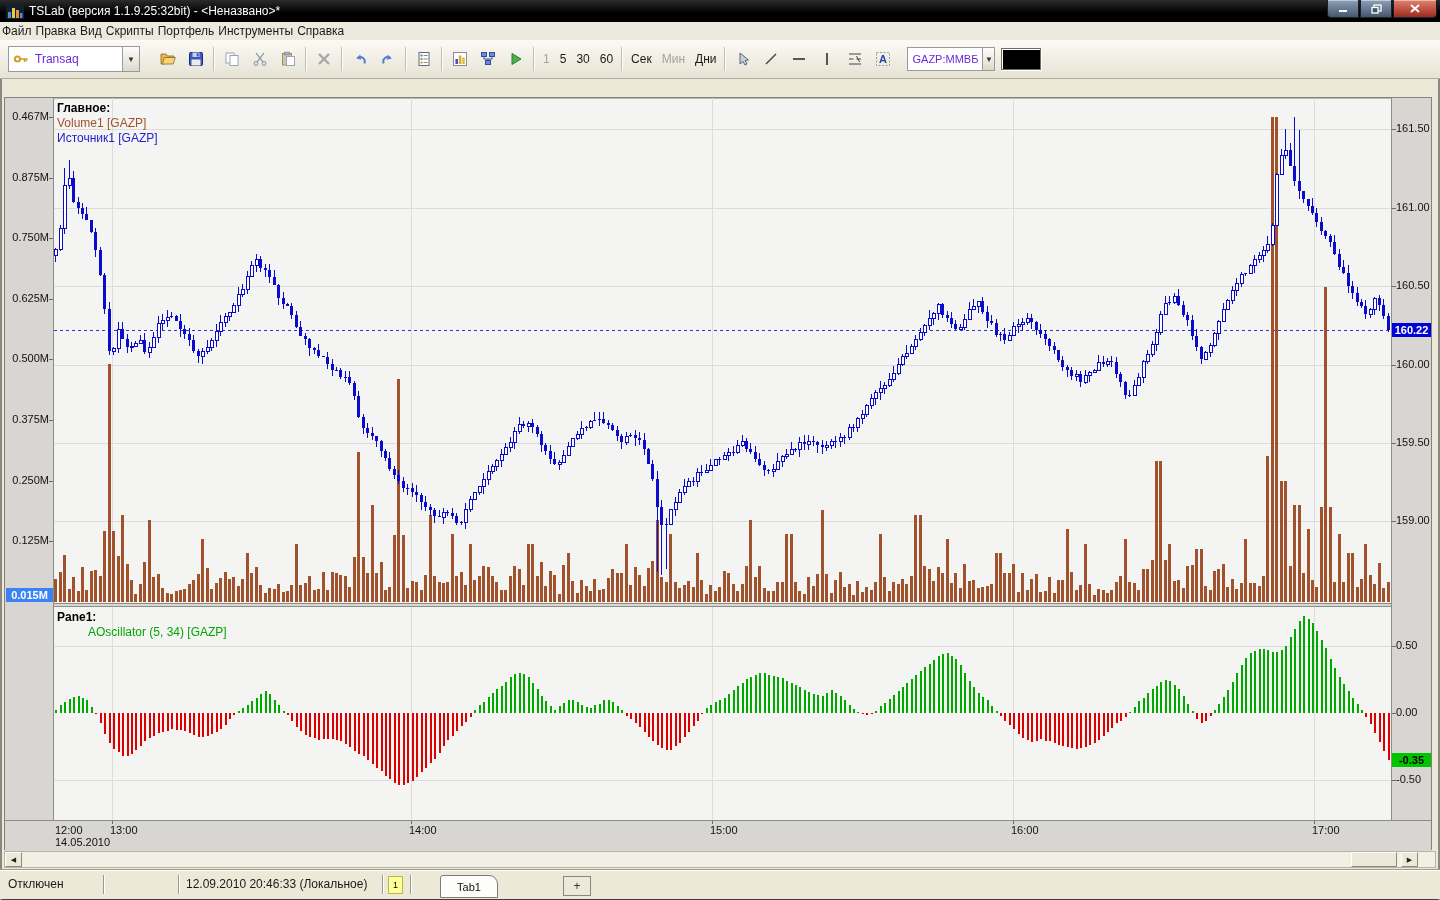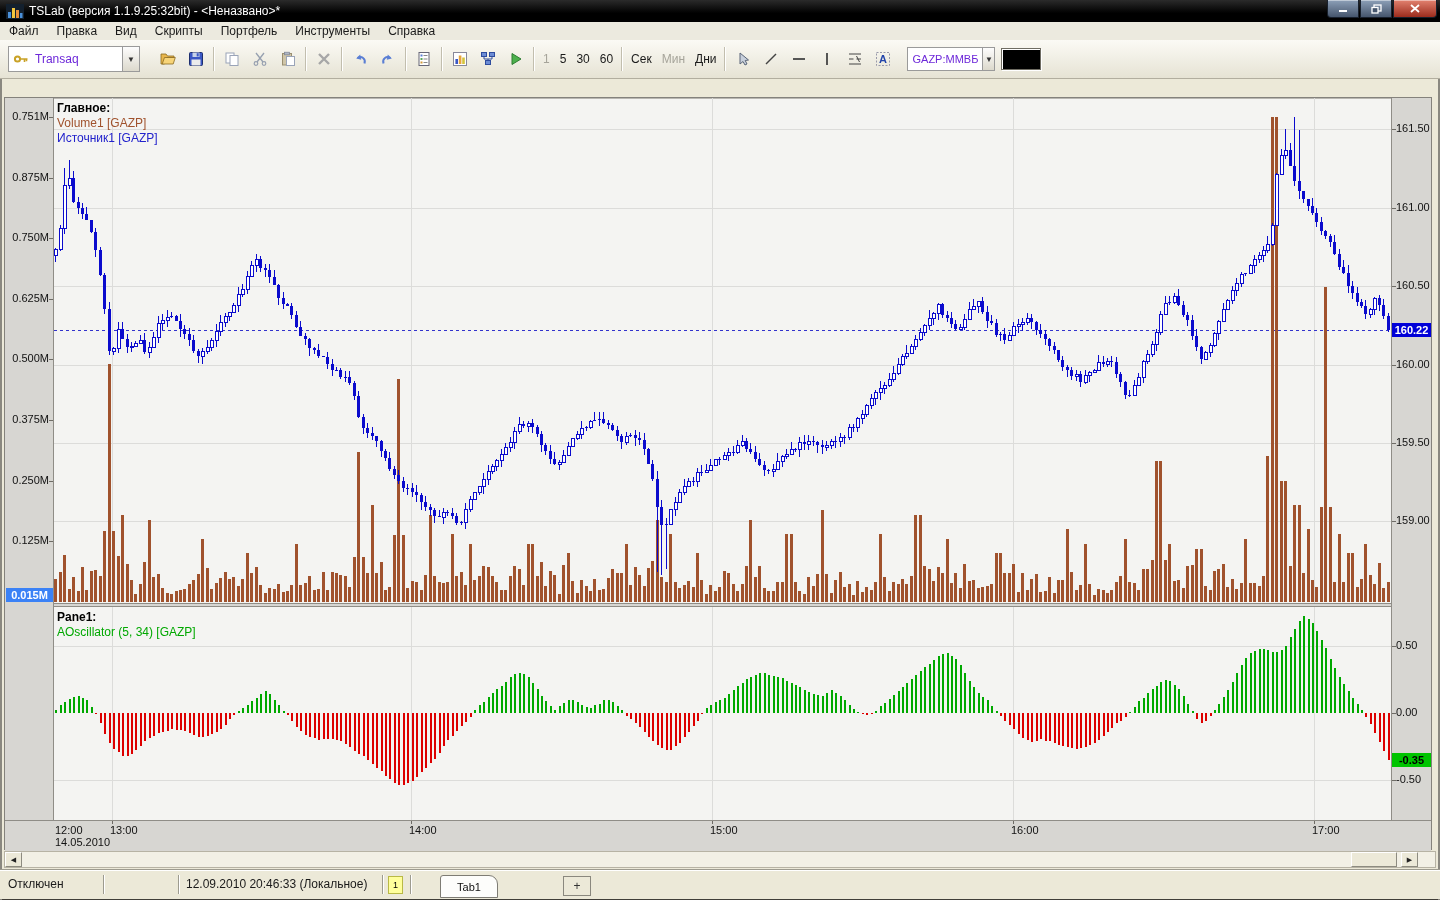--- a/index.html
+++ b/index.html
@@ -13,21 +13,21 @@
   .title-text{color:#fff;font-size:12px;white-space:nowrap;}
   .winbtns{position:absolute;right:3px;top:0;display:flex;}
   .wbtn{width:30px;height:17px;margin-left:1px;display:flex;align-items:center;justify-content:center;
         border:1px solid #18202c;border-top:none;box-shadow:inset 0 1px 0 rgba(255,255,255,.45);}
   .wbtn.min{background:linear-gradient(#8da0b8,#46566d);border-radius:0 0 0 4px;}
   .wbtn.max{background:linear-gradient(#8da0b8,#46566d);}
   .wbtn.close{background:linear-gradient(#e2826f,#9c2c1d);border-radius:0 0 4px 0;width:42px;}
   
   .menubar{position:absolute;left:0;top:22px;width:1440px;height:18px;background:#eceadf;
            display:flex;align-items:center;font-size:12px;color:#1a1a1a;}
-  .menu-item{padding:1px 9px;cursor:default;}
+  .menu-item{padding:1px 2px;cursor:default;}
   
   .toolbar{position:absolute;left:0;top:40px;width:1440px;height:38px;
            background:linear-gradient(#fbfaf5,#e6e3d4);border-bottom:1px solid #b2ae9f;
            display:flex;align-items:center;}
   .tbtn{width:28px;height:26px;display:flex;align-items:center;justify-content:center;flex:none;}
   .ticon{width:16px;height:16px;display:block;}
   .tsep{width:1px;height:24px;background:#c2beae;border-right:1px solid #fff;margin:0 3px;flex:none;}
   .combo{height:24px;background:#fff;border:1px solid #9a9a9a;display:flex;align-items:center;flex:none;}
   .combo .cbtxt{font-size:12px;color:#6d28d9;padding:0 6px;flex:1;white-space:nowrap;}
   .combo .cbarrow{width:16px;height:100%;border-left:1px solid #9a9a9a;background:linear-gradient(#fdfdfd,#dcd9cc);
@@ -283,21 +283,21 @@
     <div class="combo" id="instCombo">
       <span class="cbtxt" style="font-size:11px;padding:0 4px">GAZP:ММВБ</span>
       <span class="cbarrow">▼</span>
     </div>
     <span class="swatch"></span>
   </div>
 
 
   <div class="chartframe">
     <div id="gutterL">
-        <div class="ax-label" style="top: 11.9182px;">0.751M</div>
+        <div class="ax-label" style="top: 11.9182px;">0.467M</div>
         <div class="ax-tick" style="top: 19px; right: 0px;"></div>
         <div class="ax-label" style="top: 72.5534px;">0.875M</div>
         <div class="ax-tick" style="top: 80px; right: 0px;"></div>
         <div class="ax-label" style="top: 133.189px;">0.750M</div>
         <div class="ax-tick" style="top: 140px; right: 0px;"></div>
         <div class="ax-label" style="top: 193.824px;">0.625M</div>
         <div class="ax-tick" style="top: 201px; right: 0px;"></div>
         <div class="ax-label" style="top: 254.459px;">0.500M</div>
         <div class="ax-tick" style="top: 261px; right: 0px;"></div>
         <div class="ax-label" style="top: 315.094px;">0.375M</div>
@@ -1541,21 +1541,21 @@
             <rect x="1311" y="106" width="2" height="3.9871697226422214" fill="#DD0000" shape-rendering="crispEdges"></rect>
             <rect x="1316" y="106" width="2" height="11.393012743703693" fill="#DD0000" shape-rendering="crispEdges"></rect>
             <rect x="1320" y="106" width="2" height="19.753284000091526" fill="#DD0000" shape-rendering="crispEdges"></rect>
             <rect x="1325" y="106" width="2" height="28.693212361897395" fill="#DD0000" shape-rendering="crispEdges"></rect>
             <rect x="1329" y="106" width="2" height="37.50071698831215" fill="#DD0000" shape-rendering="crispEdges"></rect>
             <rect x="1334" y="106" width="2" height="46.71698113207549" fill="#DD0000" shape-rendering="crispEdges"></rect>
           </g>
         </svg>
       <div class="legend">
         <div class="lt">Pane1:</div>
-        <div id="lgAO" style="color: rgb(0, 168, 0);">AOscillator (5, 34) [GAZP]</div>
+        <div id="lgAO" style="color: rgb(0, 168, 0); margin-left: 31px;">AOscillator (5, 34) [GAZP]</div>
       </div>
     </div>
     <div id="gutterR">
         <div class="ax-label" style="top: 24.3665px;">161.50</div>
         <div class="ax-tick" style="top: 31px; left: 0px;"></div>
         <div class="ax-label" style="top: 102.783px;">161.00</div>
         <div class="ax-tick" style="top: 110px; left: 0px;"></div>
         <div class="ax-label" style="top: 181.199px;">160.50</div>
         <div class="ax-tick" style="top: 188px; left: 0px;"></div>
         <div class="ax-label" style="top: 259.615px;">160.00</div>

